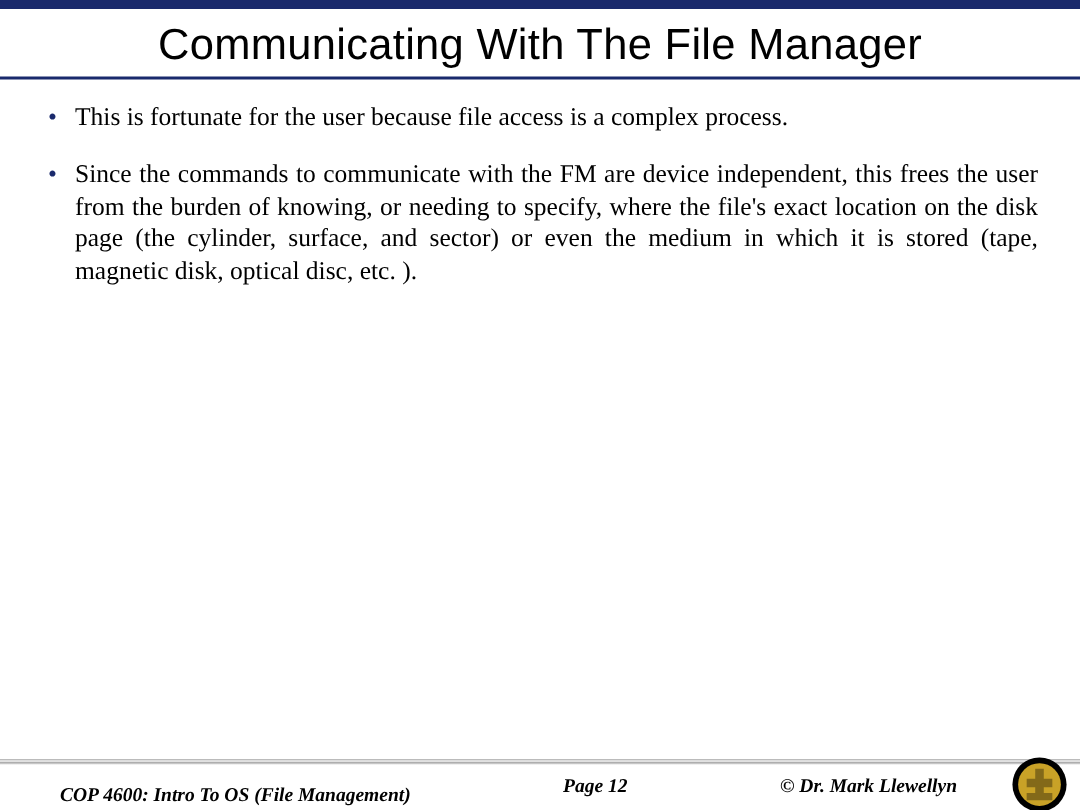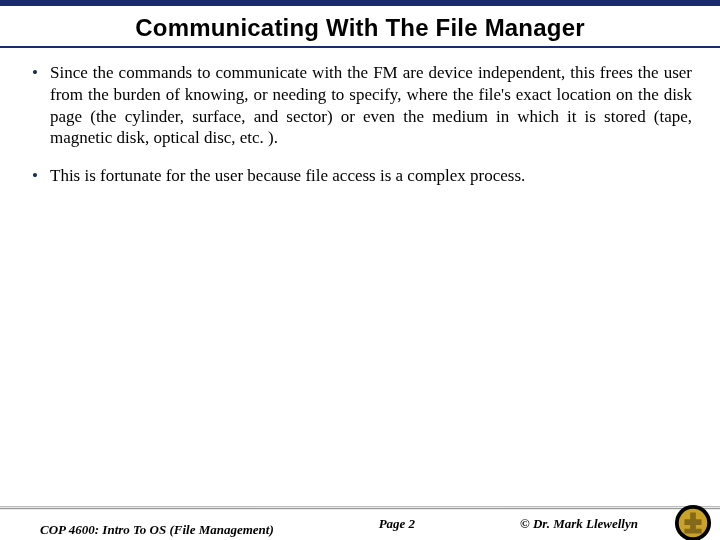--- a/index.html
+++ b/index.html
@@ -13,22 +13,22 @@
   }
   .top-bar {
     width: 100%;
     height: 6px;
     background: #1a2a6c;
   }
   .slide {
     padding: 8px 28px 0 28px;
   }
   .title {
-    font-size: 24px;
-    font-weight: bold;
+    font-size: 29px;
+    font-weight: normal;
     color: #000;
     text-align: center;
     margin-bottom: 4px;
     font-family: Arial, Helvetica, sans-serif;
     letter-spacing: 0.2px;
   }
   .title-underline {
     border-bottom: 2px solid #1a2a6c;
     margin: 0 -28px 14px -28px;
   }
@@ -93,30 +93,30 @@
 </style>
 </head>
 <body>
 
 <div class="top-bar"></div>
 
 <div class="slide">
   <h1 class="title">Communicating With The File Manager</h1>
   <div class="title-underline"></div>
   <ul class="bullets">
+    <li>This is fortunate for the user because file access is a complex process.</li>
     <li>Since the commands to communicate with the FM are device independent, this frees the user from the burden of knowing, or needing to specify, where the file's exact location on the disk page (the cylinder, surface, and sector) or even the medium in which it is stored (tape, magnetic disk, optical disc, etc. ).</li>
-    <li>This is fortunate for the user because file access is a complex process.</li>
   </ul>
 </div>
 
 <div class="footer">
   <div class="footer-gradient"></div>
   <div class="footer-content">
     <span class="footer-left">COP 4600: Intro To OS  (File Management)</span>
-    <span class="footer-center">Page 2</span>
+    <span class="footer-center">Page 12</span>
     <span class="footer-right">© Dr. Mark Llewellyn</span>
     <span class="logo">
       <svg viewBox="0 0 40 40">
         <circle cx="20" cy="20" r="19" fill="#000"></circle>
         <circle cx="20" cy="20" r="15" fill="#c9a227"></circle>
         <g transform="translate(20,20)">
           <path d="M -3 -11 L 3 -11 L 3 -4 L 9 -4 L 9 2 L 3 2 L 3 6 L 9 6 L 9 11 L -9 11 L -9 6 L -3 6 L -3 2 L -9 2 L -9 -4 L -3 -4 Z" fill="#000" opacity="0.35"></path>
         </g>
       </svg>
     </span>

